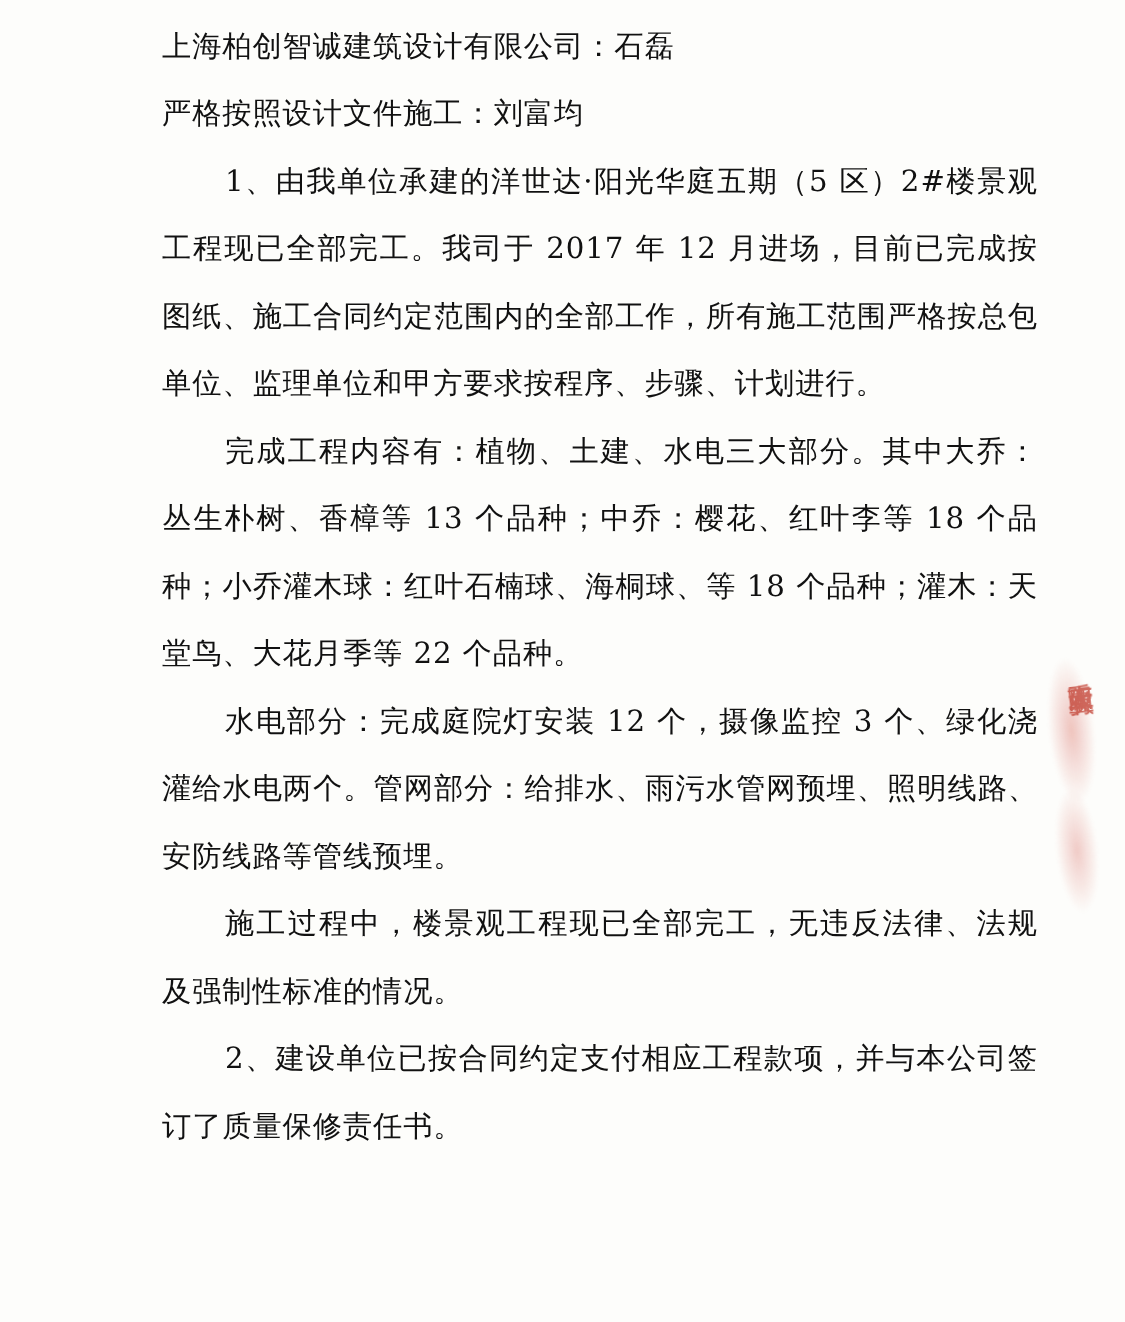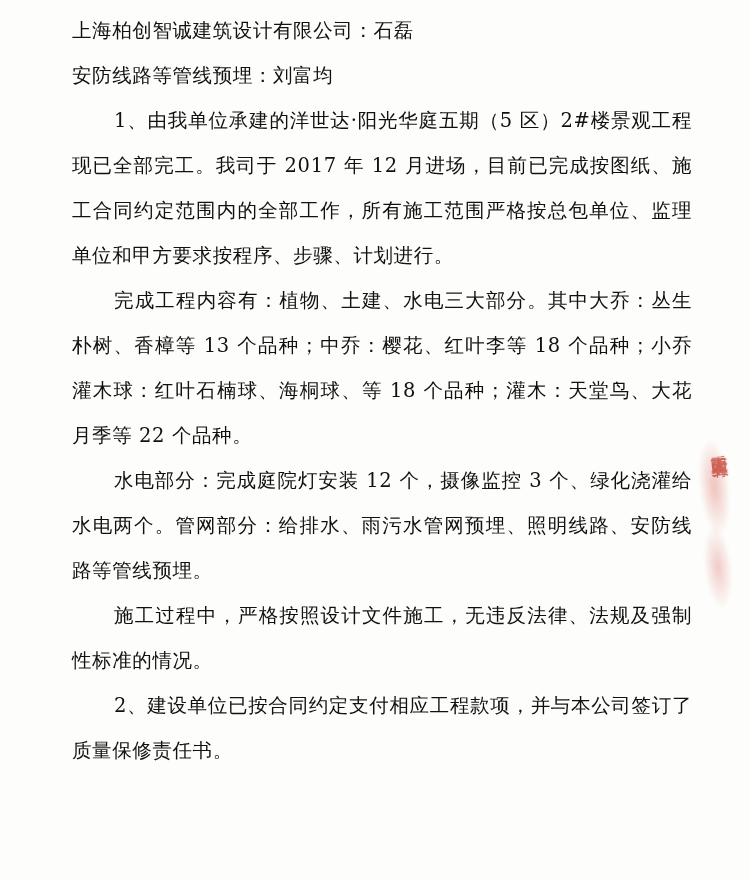--- a/index.html
+++ b/index.html
@@ -13,21 +13,21 @@
     font-family: "DejaVu Serif", "Liberation Serif", serif;
     color: #111111;
     position: relative;
     overflow: hidden;
   }
   .page {
     position: relative;
     width: 750px;
     height: 881px;
     box-sizing: border-box;
-    padding: 8px 58px 0 72px;
+    padding: 8px 58px 0 108px;
   }
   .doc-body {
     position: relative;
     z-index: 2;
   }
   .para {
     font-size: 19.5px;
     line-height: 45px;
     letter-spacing: 0.6px;
     text-align: justify;
@@ -84,25 +84,25 @@
     filter: blur(1px);
   }
 </style>
 </head>
 <body>
 
 <div class="page">
 
   <div class="doc-body">
     <p class="para indent-0">上海柏创智诚建筑设计有限公司：石磊</p>
-    <p class="para indent-0">安防线路等管线预埋：刘富均</p>
+    <p class="para indent-0">严格按照设计文件施工：刘富均</p>
     <p class="para indent-2">1、由我单位承建的洋世达·阳光华庭五期（5 区）2#楼景观工程现已全部完工。我司于 2017 年 12 月进场，目前已完成按图纸、施工合同约定范围内的全部工作，所有施工范围严格按总包单位、监理单位和甲方要求按程序、步骤、计划进行。</p>
     <p class="para indent-2">完成工程内容有：植物、土建、水电三大部分。其中大乔：丛生朴树、香樟等 13 个品种；中乔：樱花、红叶李等 18 个品种；小乔灌木球：红叶石楠球、海桐球、等 18 个品种；灌木：天堂鸟、大花月季等 22 个品种。</p>
     <p class="para indent-2">水电部分：完成庭院灯安装 12 个，摄像监控 3 个、绿化浇灌给水电两个。管网部分：给排水、雨污水管网预埋、照明线路、安防线路等管线预埋。</p>
-    <p class="para indent-2">施工过程中，严格按照设计文件施工，无违反法律、法规及强制性标准的情况。</p>
+    <p class="para indent-2">施工过程中，楼景观工程现已全部完工，无违反法律、法规及强制性标准的情况。</p>
     <p class="para indent-2">2、建设单位已按合同约定支付相应工程款项，并与本公司签订了质量保修责任书。</p>
 
   </div>
 
   <div class="stamp">
     <div class="stamp-inner">
       <div class="stamp-smear"></div>
       <div class="stamp-text">重庆火阳实业有</div>
     </div>
   </div>

